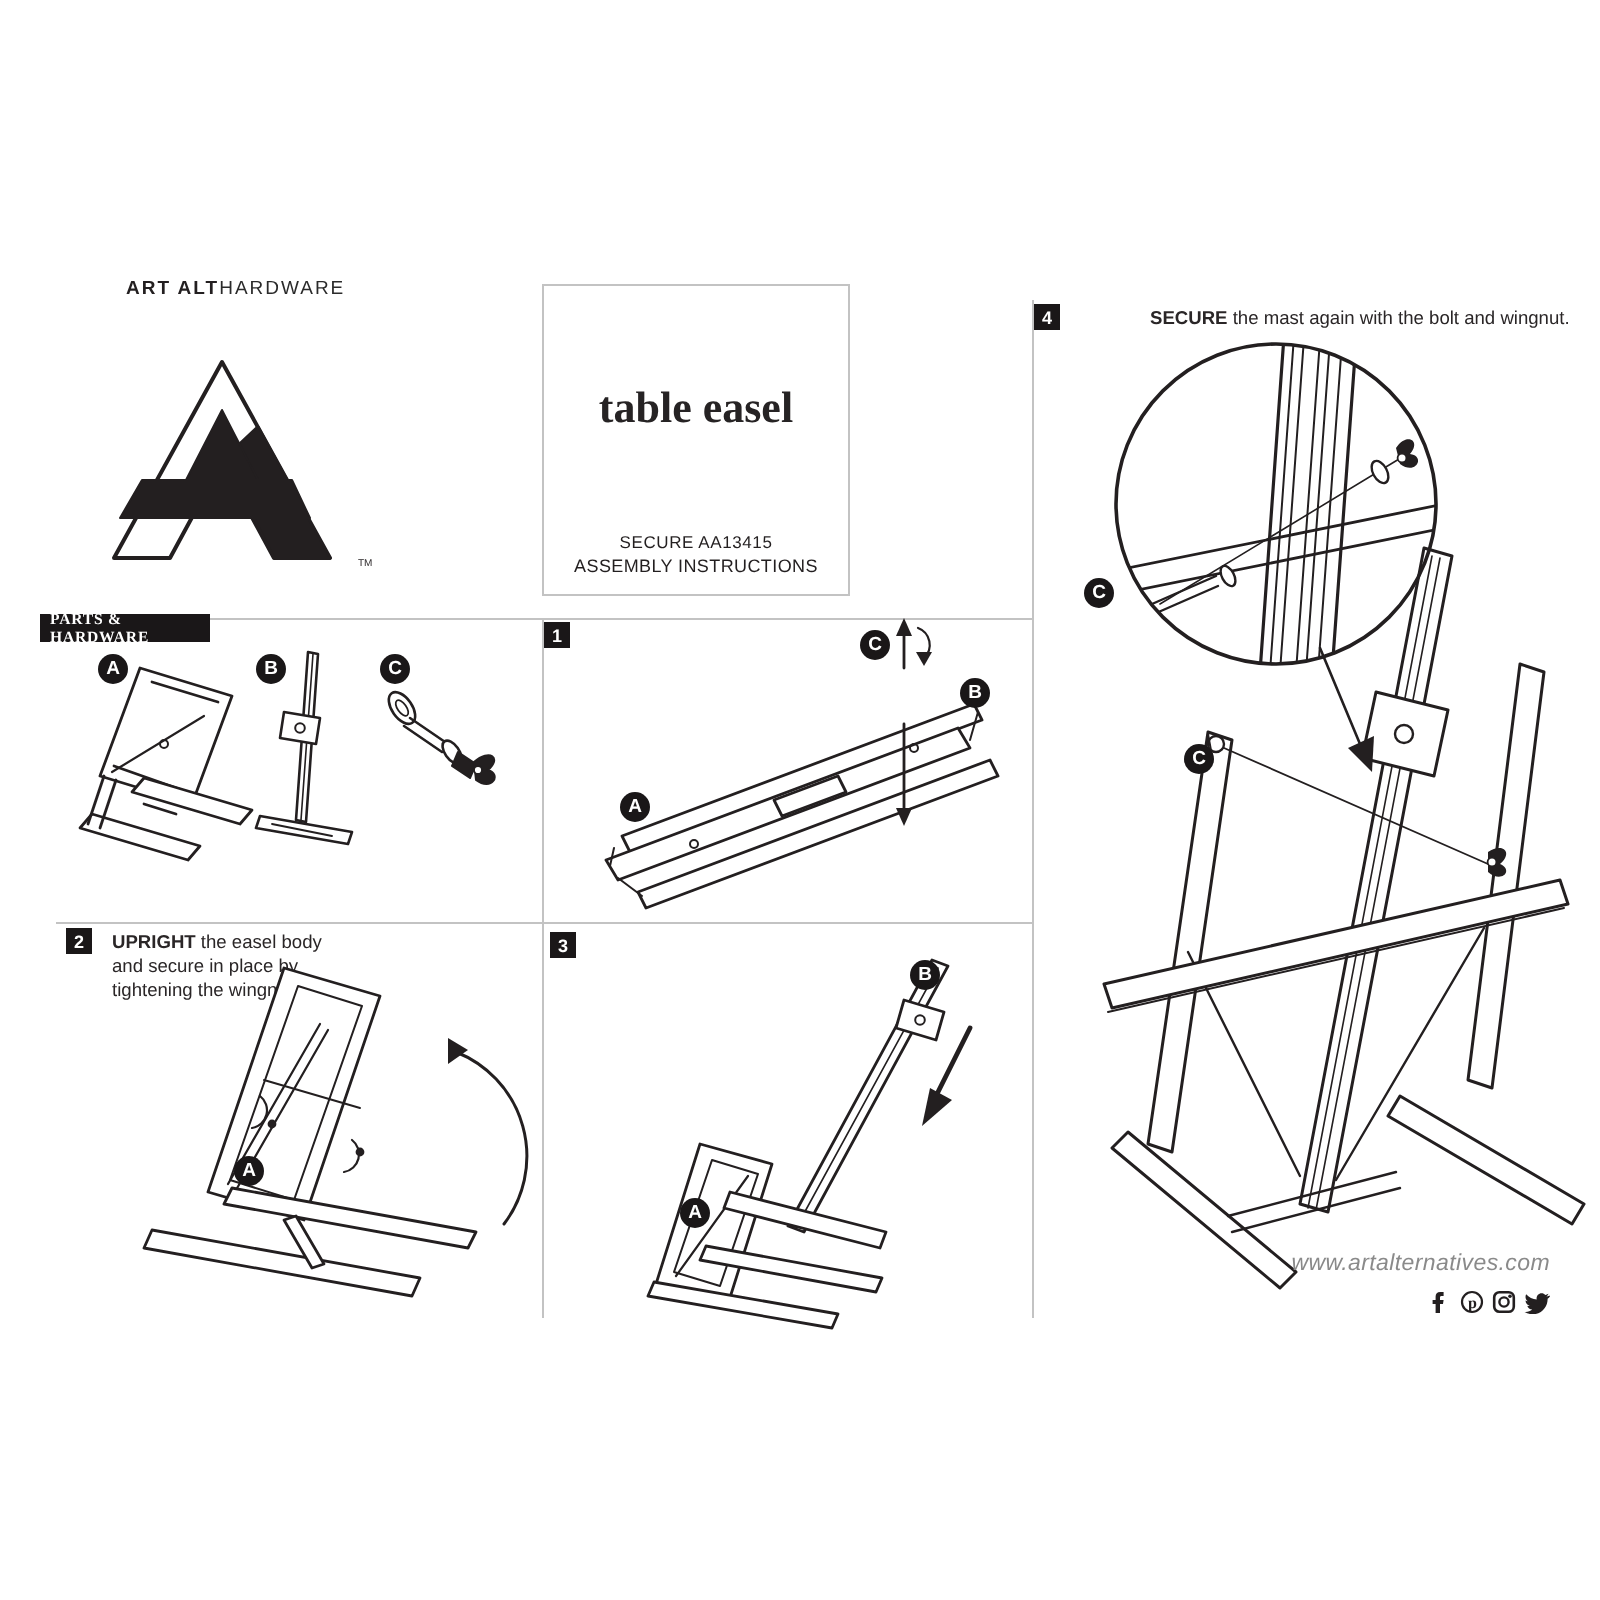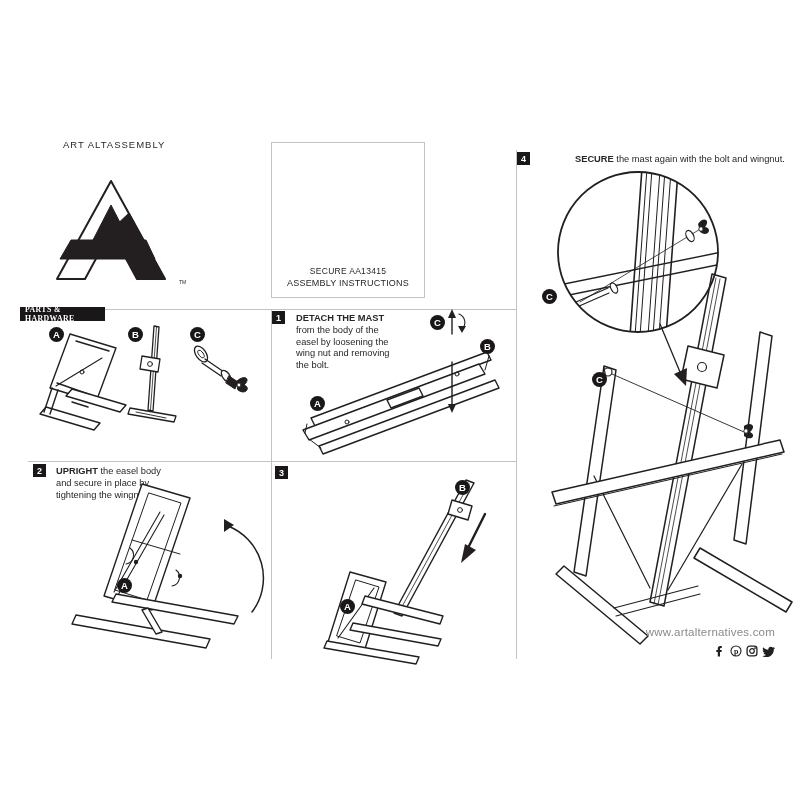--- a/index.html
+++ b/index.html
@@ -2,21 +2,21 @@
 <html><head>
 <meta charset="utf-8">
 <style>
   html,body{margin:0;padding:0;background:#fff;}
   #sheet{position:relative;width:800px;height:800px;background:#fff;overflow:hidden;
          font-family:"Liberation Sans",sans-serif;color:#231f20;}
   .abs{position:absolute;}
   .divider{position:absolute;background:#c3c3c3;}
   
   #brand{left:63px;top:139px;font-size:9.5px;letter-spacing:1px;}
-  #brand b{font-weight:400;}
+  #brand b{font-weight:700;}
   #brand span{font-weight:400;color:#2b2b2b;}
   #tm{left:179px;top:279px;font-size:5px;color:#231f20;}
   
   #titlebox{left:271px;top:142px;width:152px;height:154px;border:1px solid #c3c3c3;background:#fff;}
   #title{position:absolute;left:0;top:48px;width:100%;text-align:center;
          font-family:"Liberation Serif",serif;font-weight:600;font-size:22px;line-height:25px;color:#262324;}
   #model{position:absolute;left:0;top:123px;width:100%;text-align:center;font-size:8.5px;letter-spacing:.3px;}
   #subtitle{position:absolute;left:0;top:135px;width:100%;text-align:center;font-size:9px;font-weight:400;letter-spacing:.2px;}
   
   #partsbar{left:20px;top:307px;width:85px;height:14px;background:#1a1718;color:#fff;
@@ -24,50 +24,51 @@
   
   .nbadge{position:absolute;width:13px;height:13px;background:#1a1718;color:#fff;
           display:flex;align-items:center;justify-content:center;font-size:9px;font-weight:700;}
   .lbadge{position:absolute;width:15px;height:15px;border-radius:50%;background:#1a1718;color:#fff;
           display:flex;align-items:center;justify-content:center;font-size:9.5px;font-weight:700;}
   
   .steptext{position:absolute;font-size:9.3px;line-height:11.8px;color:#2a2627;}
   .steptext b{font-weight:700;}
   .steptext i{font-style:italic;}
   
-  #url{right:25px;top:626px;font-size:11.5px;color:#8a8a8a;letter-spacing:.2px;padding-left:48px;}
+  #url{right:25px;top:626px;font-size:11.5px;font-style:italic;color:#8a8a8a;letter-spacing:.2px;padding-left:48px;}
   #social{right:25px;top:645px;display:flex;gap:4px;align-items:center;}
   svg{display:block;}
 </style>
 </head>
 <body>
 
 <div id="sheet">
 
   <div class="divider" style="left:28px;top:309px;width:488px;height:1px;"></div>
   <div class="divider" style="left:28px;top:461px;width:488px;height:1px;"></div>
   <div class="divider" style="left:271px;top:309px;width:1px;height:350px;"></div>
   <div class="divider" style="left:516px;top:150px;width:1px;height:509px;"></div>
 
   <div id="brand" class="abs">
-    <b>ART ALT</b><span>ASSEMBLY</span>
+    <b>ART ALT</b><span>HARDWARE</span>
   </div>
 
   <svg class="abs" style="left:54px;top:178px" width="114" height="106" viewBox="0 0 114 106">
     <g stroke="#231f20" stroke-width="2" stroke-linejoin="round">
       <path d="M57 3 L111 101 H83 L57 53 L31 101 H3 Z" fill="#ffffff"></path>
       <path d="M75 35 L111 101 H83 L58 51 Z" fill="#231f20" stroke-width="1"></path>
       <path d="M57 27 L75 62 H39 Z" fill="#231f20" stroke-width="1"></path>
       <path d="M17 62 L92 62 L101 81 L6 81 Z" fill="#231f20" stroke-width="1"></path>
     </g>
   </svg>
   <div id="tm" class="abs">TM</div>
 
   <div id="titlebox" class="abs">
     <div id="title">
+      <div>table easel</div>
     </div>
     <div id="model">SECURE AA13415</div>
     <div id="subtitle">ASSEMBLY INSTRUCTIONS</div>
   </div>
 
   <div id="partsbar" class="abs">PARTS &amp; HARDWARE</div>
 
   <div class="lbadge" style="left:49px;top:327px;">A</div>
   <div class="lbadge" style="left:128px;top:327px;">B</div>
   <div class="lbadge" style="left:190px;top:327px;">C</div>
@@ -105,23 +106,20 @@
       <path d="M15 19 L34 32" fill="none"></path>
         <path d="M12 23 L31 36" fill="none"></path>
       <ellipse cx="36" cy="36" rx="3.5" ry="6.5" transform="rotate(-35 36 36)"></ellipse>
       <path d="M39 36 L48 42 L45 49 L36 43 Z" fill="#231f20" stroke-width="1"></path>
       <path d="M47 41 C55 34 61 39 54 45 C61 47 56 56 48 50 Z" fill="#231f20" stroke-width="1"></path>
       <circle cx="49" cy="45" r="2" fill="#fff" stroke-width=".9"></circle>
     </g>
   </svg>
 
   <div class="nbadge" style="left:272px;top:311px;">1</div>
-  <div class="steptext" style="left:296px;top:313px;width:102px;">
-    <b>DETACH THE MAST</b><span> from the body of the easel by loosening the wing nut and removing the bolt.</span>
-  </div>
   <svg class="abs" style="left:295px;top:300px" width="220" height="158" viewBox="0 0 220 158">
     <g fill="#fff" stroke="#231f20" stroke-width="1.4" stroke-linejoin="round" stroke-linecap="round">
       <path d="M16 118 L192 52 L196 60 L20 126 Z"></path>
       <path d="M8 130 L184 64 L190 74 L14 140 Z"></path>
       <path d="M24 146 L200 80 L204 88 L28 154 Z"></path>
       <path d="M12 124 L10 133 M194 56 L190 70 M26 148 L14 139" fill="none" stroke-width="1"></path>
       <path d="M92 100 L124 88 L128 96 L96 108 Z"></path>
       <circle cx="52" cy="122" r="2" fill="none" stroke-width="1"></circle>
       <circle cx="162" cy="74" r="2" fill="none" stroke-width="1"></circle>
       <path d="M157 34 L157 16" fill="none"></path>

